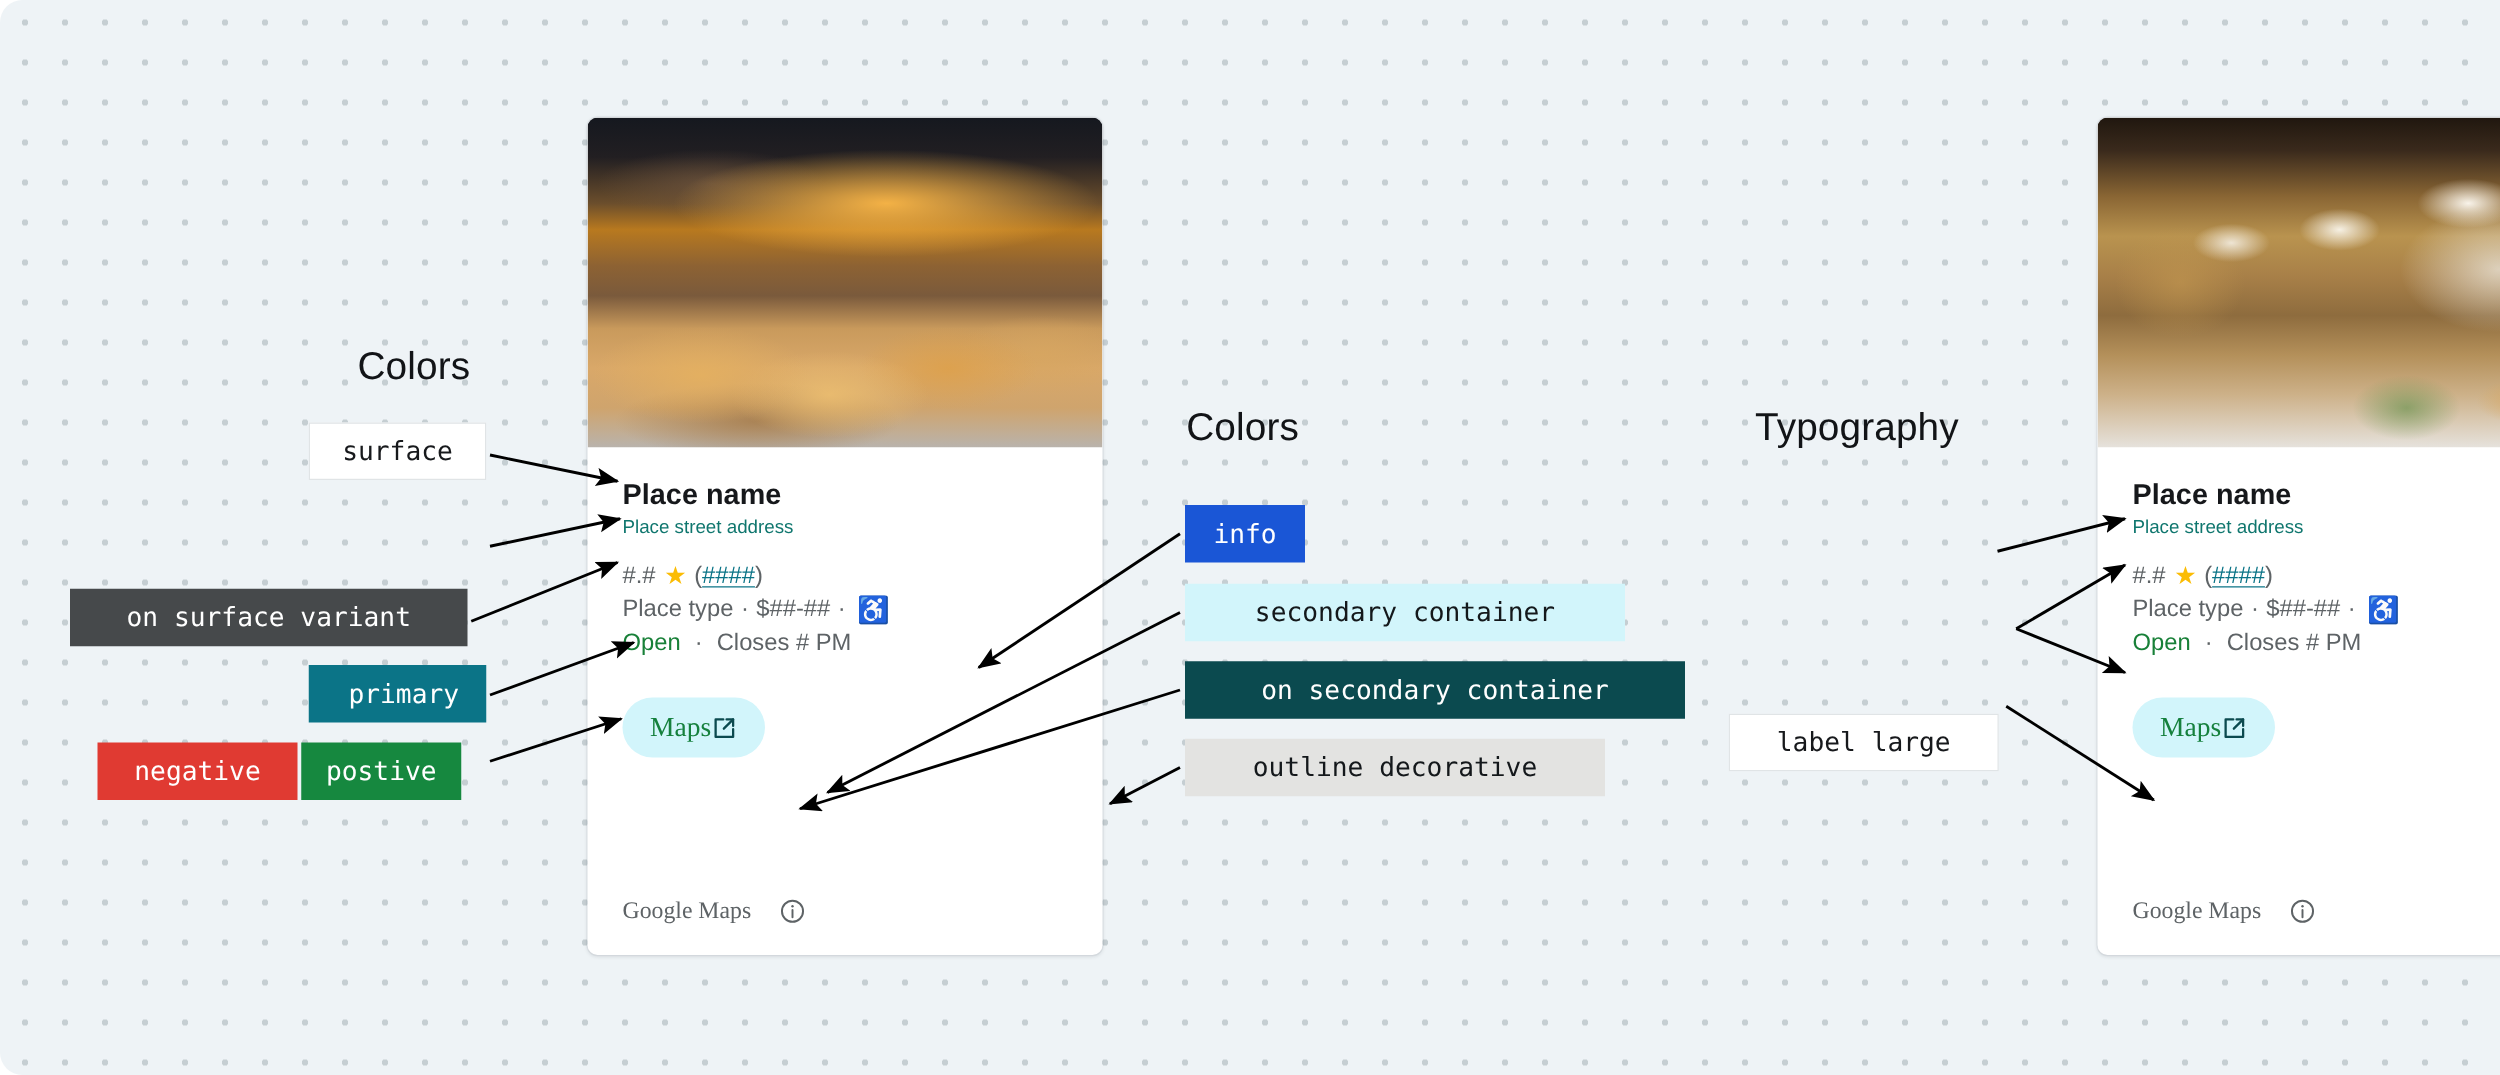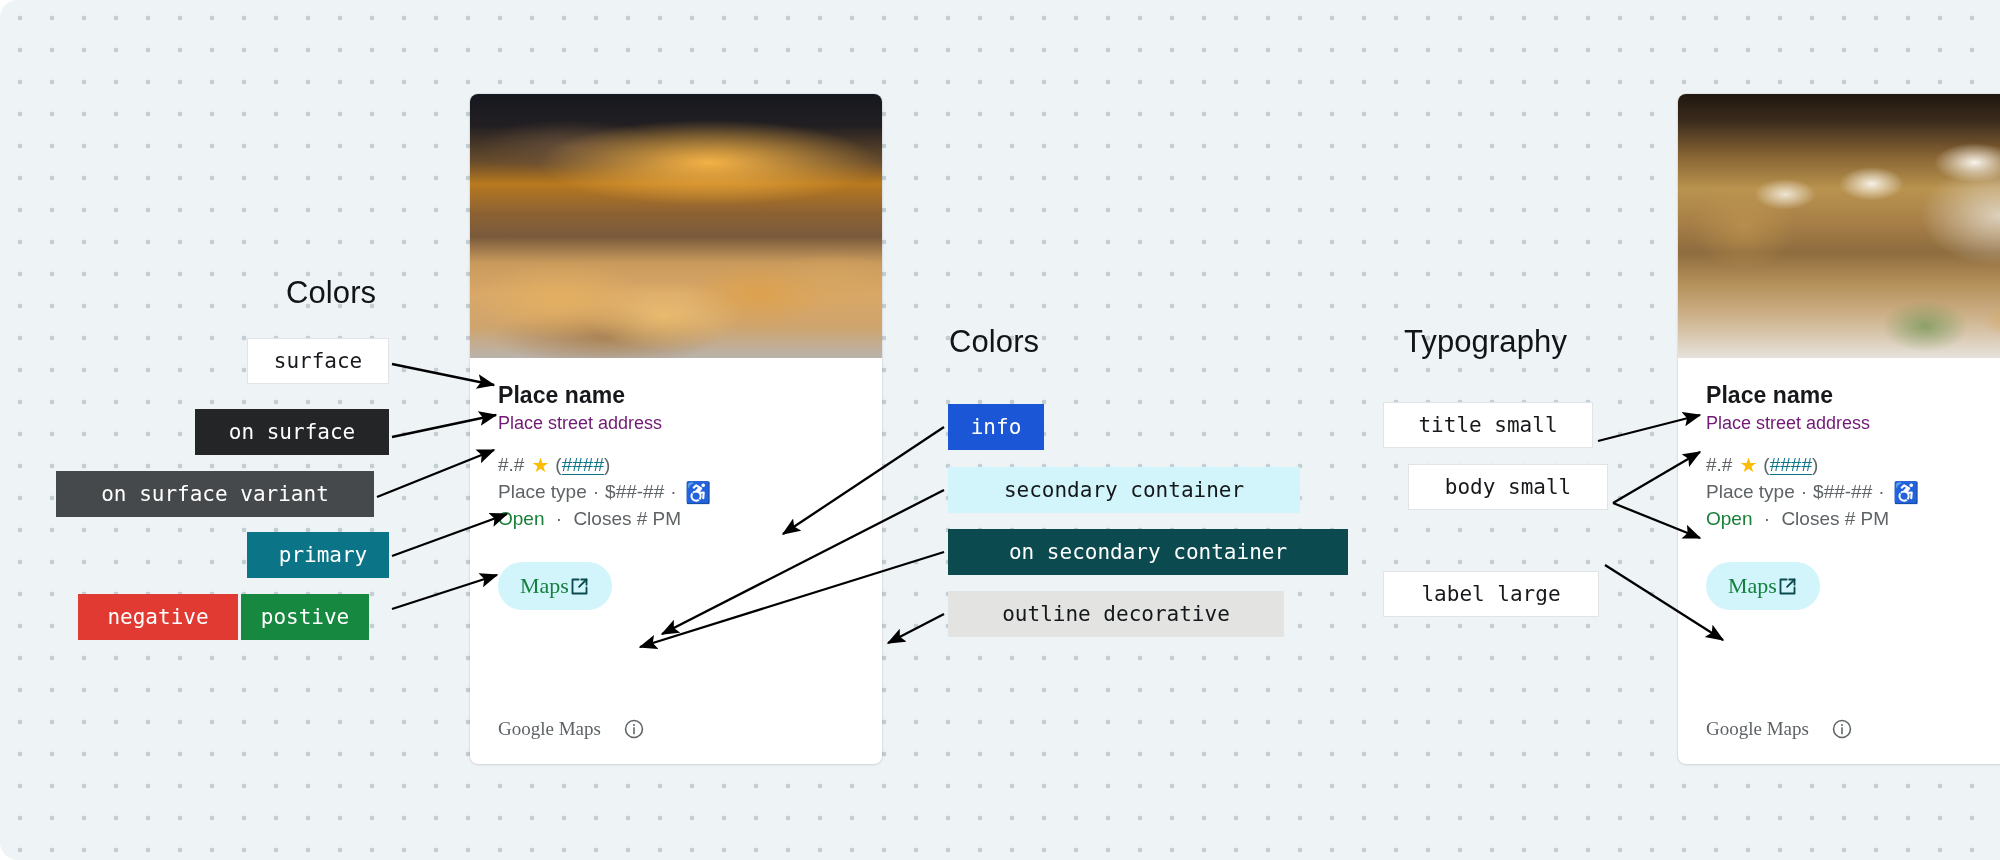--- a/index.html
+++ b/index.html
@@ -210,22 +210,22 @@
 
   .place-title {
     font-size: 23px;
     font-weight: 700;
     color: #16181b;
     letter-spacing: 0.05px;
     margin: 0 0 4px 0;
     white-space: nowrap;
   }
   .place-address {
-    font-size: 18px;
-    color: #701a75;
+    font-size: 15px;
+    color: #0f766e;
     margin: 0 0 20px 0;
     white-space: nowrap;
   }
   .place-meta-line {
     font-size: 19px;
     color: #5e6366;
     margin: 0 0 5px 0;
     white-space: nowrap;
     display: flex;
     align-items: center;
@@ -311,33 +311,30 @@
 
 <div id="stage">
 
   <div class="canvas"></div>
 
   <div class="section-head" id="head-colors-left">Colors</div>
   <div class="section-head" id="head-colors-mid">Colors</div>
   <div class="section-head" id="head-typography">Typography</div>
 
   <div class="chip" id="chip-surface">surface</div>
-  <div class="chip" id="chip-on-surface">on surface</div>
   <div class="chip" id="chip-on-surface-variant">on surface variant</div>
   <div class="chip" id="chip-primary">primary</div>
   <div class="chip" id="chip-negative">negative</div>
   <div class="chip" id="chip-postive">postive</div>
 
   <div class="chip" id="chip-info">info</div>
   <div class="chip" id="chip-secondary-container">secondary container</div>
   <div class="chip" id="chip-on-secondary-container">on secondary container</div>
   <div class="chip" id="chip-outline-decorative">outline decorative</div>
 
-  <div class="chip" id="chip-title-small">title small</div>
-  <div class="chip" id="chip-body-small">body small</div>
   <div class="chip" id="chip-label-large">label large</div>
 
   <div class="place-card" id="card-left">
 
     <div class="card-photo">
       <div class="photo-bakery"></div>
     </div>
 
     <div class="card-body">
 

